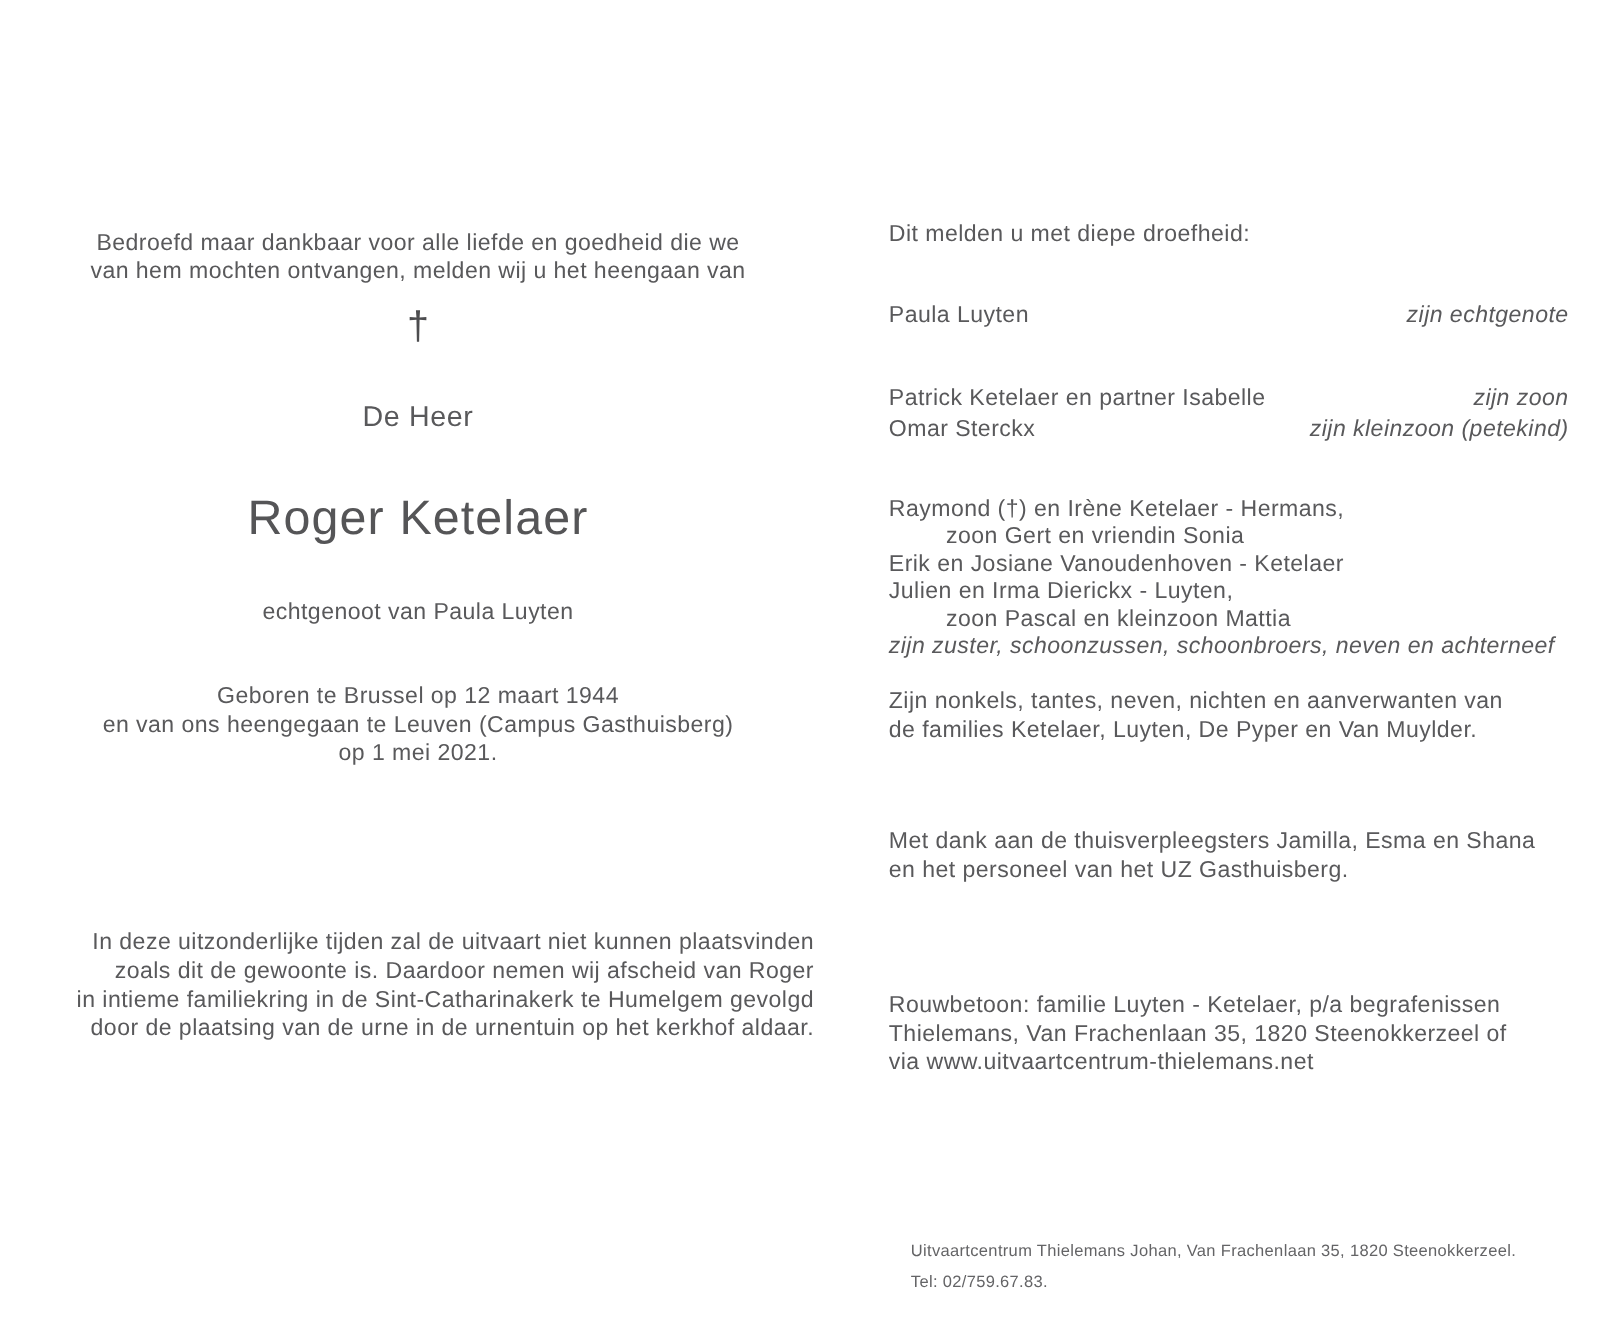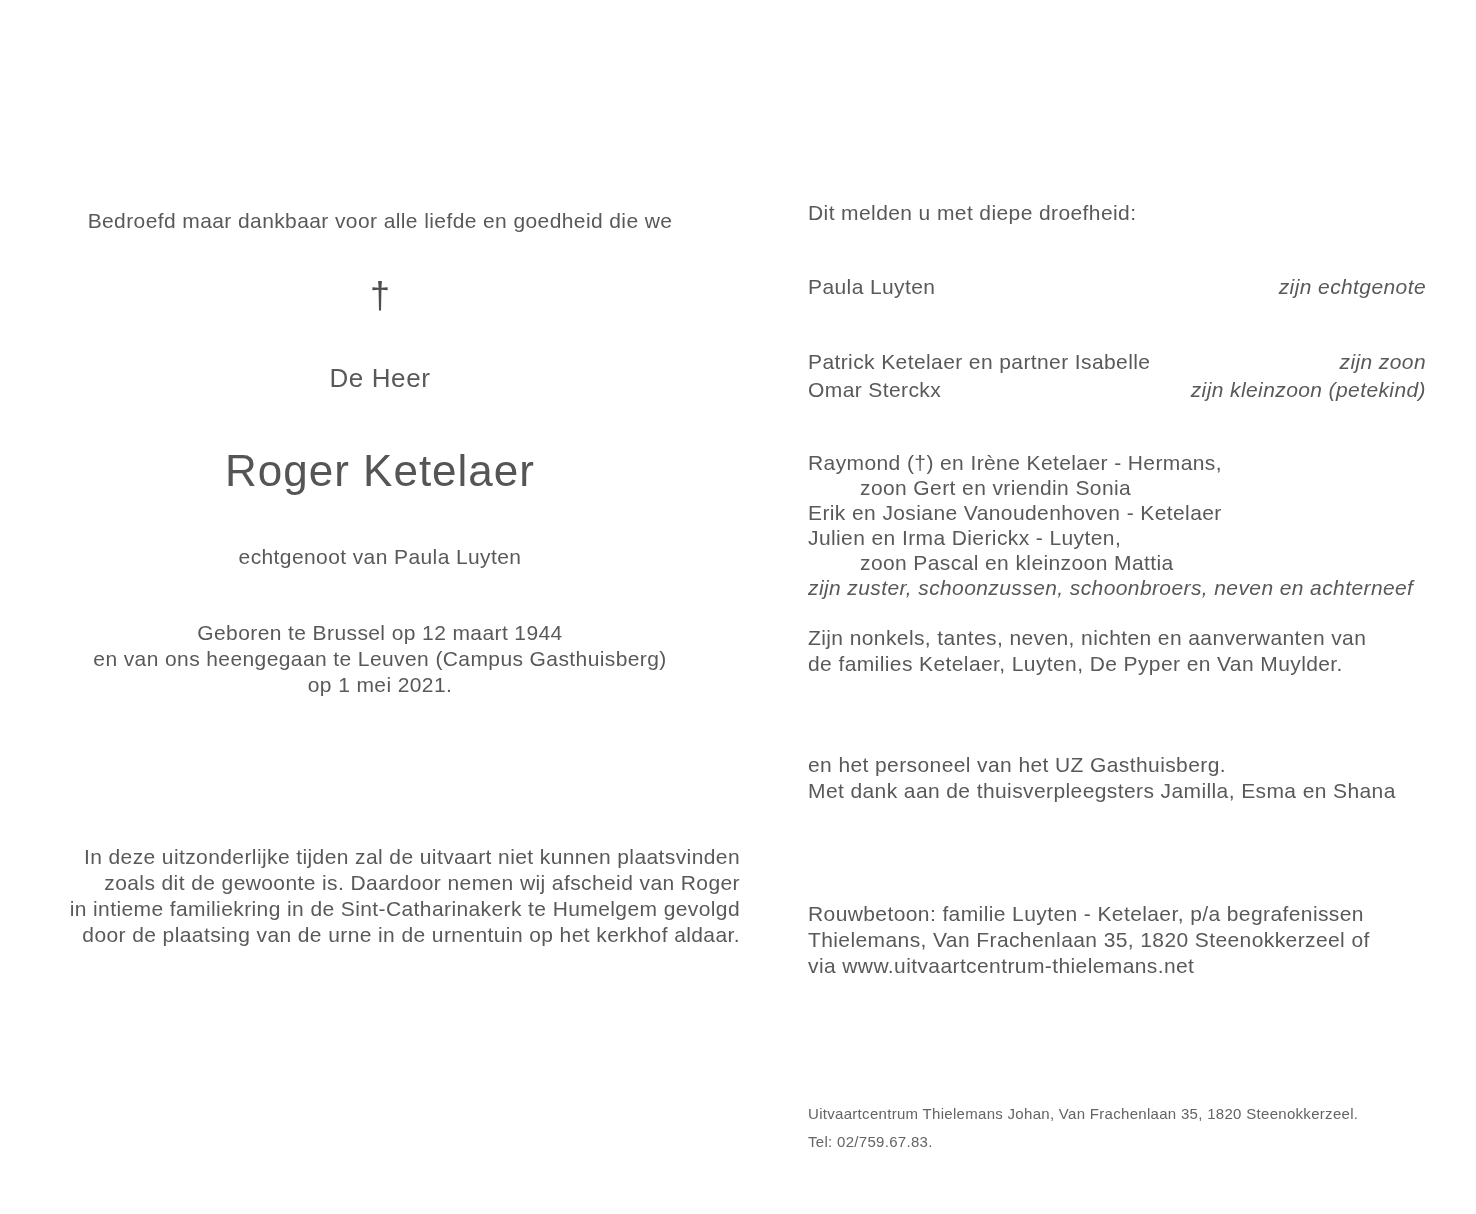--- a/index.html
+++ b/index.html
@@ -54,20 +54,21 @@
     color: #646466;
   }
 </style>
 </head>
 <body>
 
 <div class="page">
 
   <div class="abs left-col center body-text" style="top: 208px;">
     <div>Bedroefd maar dankbaar voor alle liefde en goedheid die we</div>
+    <div>van hem mochten ontvangen, melden wij u het heengaan van</div>
   </div>
 
   <div class="abs left-col center cross-glyph" style="top: 276px;">†</div>
 
   <div class="abs left-col center salutation-text" style="top: 363px;">De Heer</div>
 
   <div class="abs left-col center deceased-name-text" style="top: 446px;">Roger Ketelaer</div>
 
   <div class="abs left-col center body-text" style="top: 544px;">echtgenoot van Paula Luyten</div>
 
@@ -109,28 +110,28 @@
     <div class="family-line indent">zoon Pascal en kleinzoon Mattia</div>
     <div class="family-line italic">zijn zuster, schoonzussen, schoonbroers, neven en achterneef</div>
   </div>
 
   <div class="abs right-col body-text" style="top: 625px;">
     <div>Zijn nonkels, tantes, neven, nichten en aanverwanten van</div>
     <div>de families Ketelaer, Luyten, De Pyper en Van Muylder.</div>
   </div>
 
   <div class="abs right-col body-text" style="top: 752px;">
+    <div>Met dank aan de thuisverpleegsters Jamilla, Esma en Shana</div>
     <div>en het personeel van het UZ Gasthuisberg.</div>
-    <div>Met dank aan de thuisverpleegsters Jamilla, Esma en Shana</div>
   </div>
 
   <div class="abs right-col body-text" style="top: 901px;">
     <div>Rouwbetoon: familie Luyten - Ketelaer, p/a begrafenissen</div>
     <div>Thielemans, Van Frachenlaan 35, 1820 Steenokkerzeel of</div>
     <div>via www.uitvaartcentrum-thielemans.net</div>
   </div>
 
-  <div class="abs right-col footer-text" style="top: 1100px;">
+  <div class="abs right-col footer-text" style="top: 1124px; margin-left: 20px;">
     <div>Uitvaartcentrum Thielemans Johan, Van Frachenlaan 35, 1820 Steenokkerzeel.</div>
     <div>Tel: 02/759.67.83.</div>
   </div>
 
 </div>
 
 </body></html>

